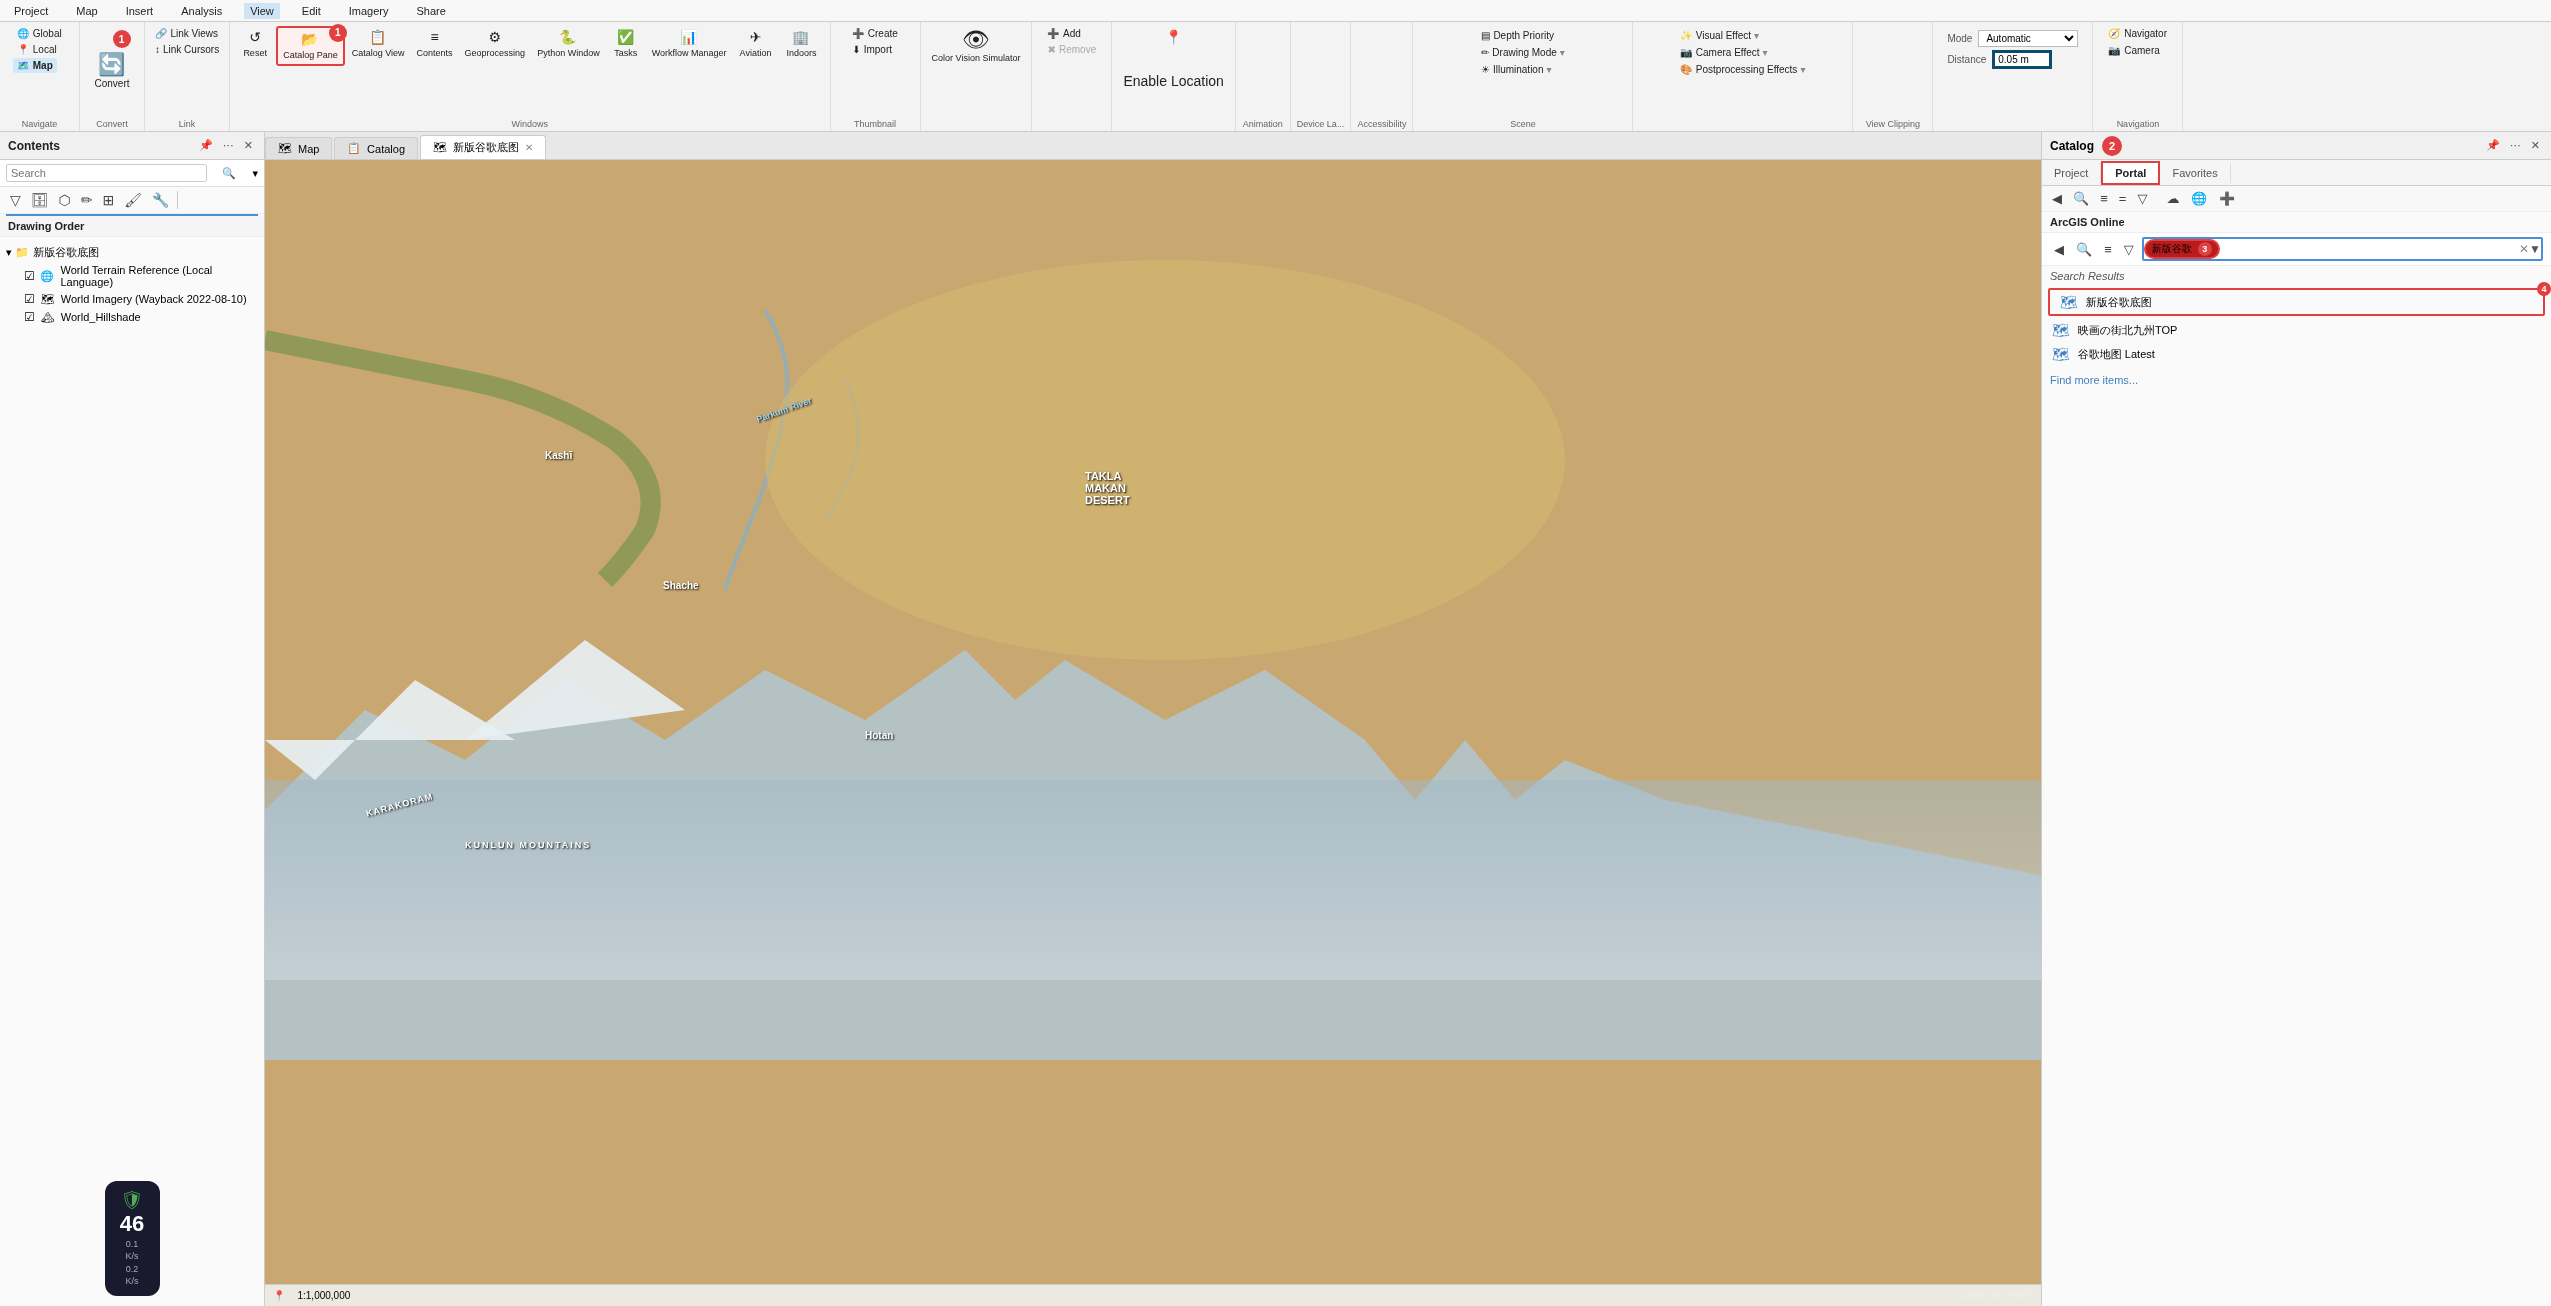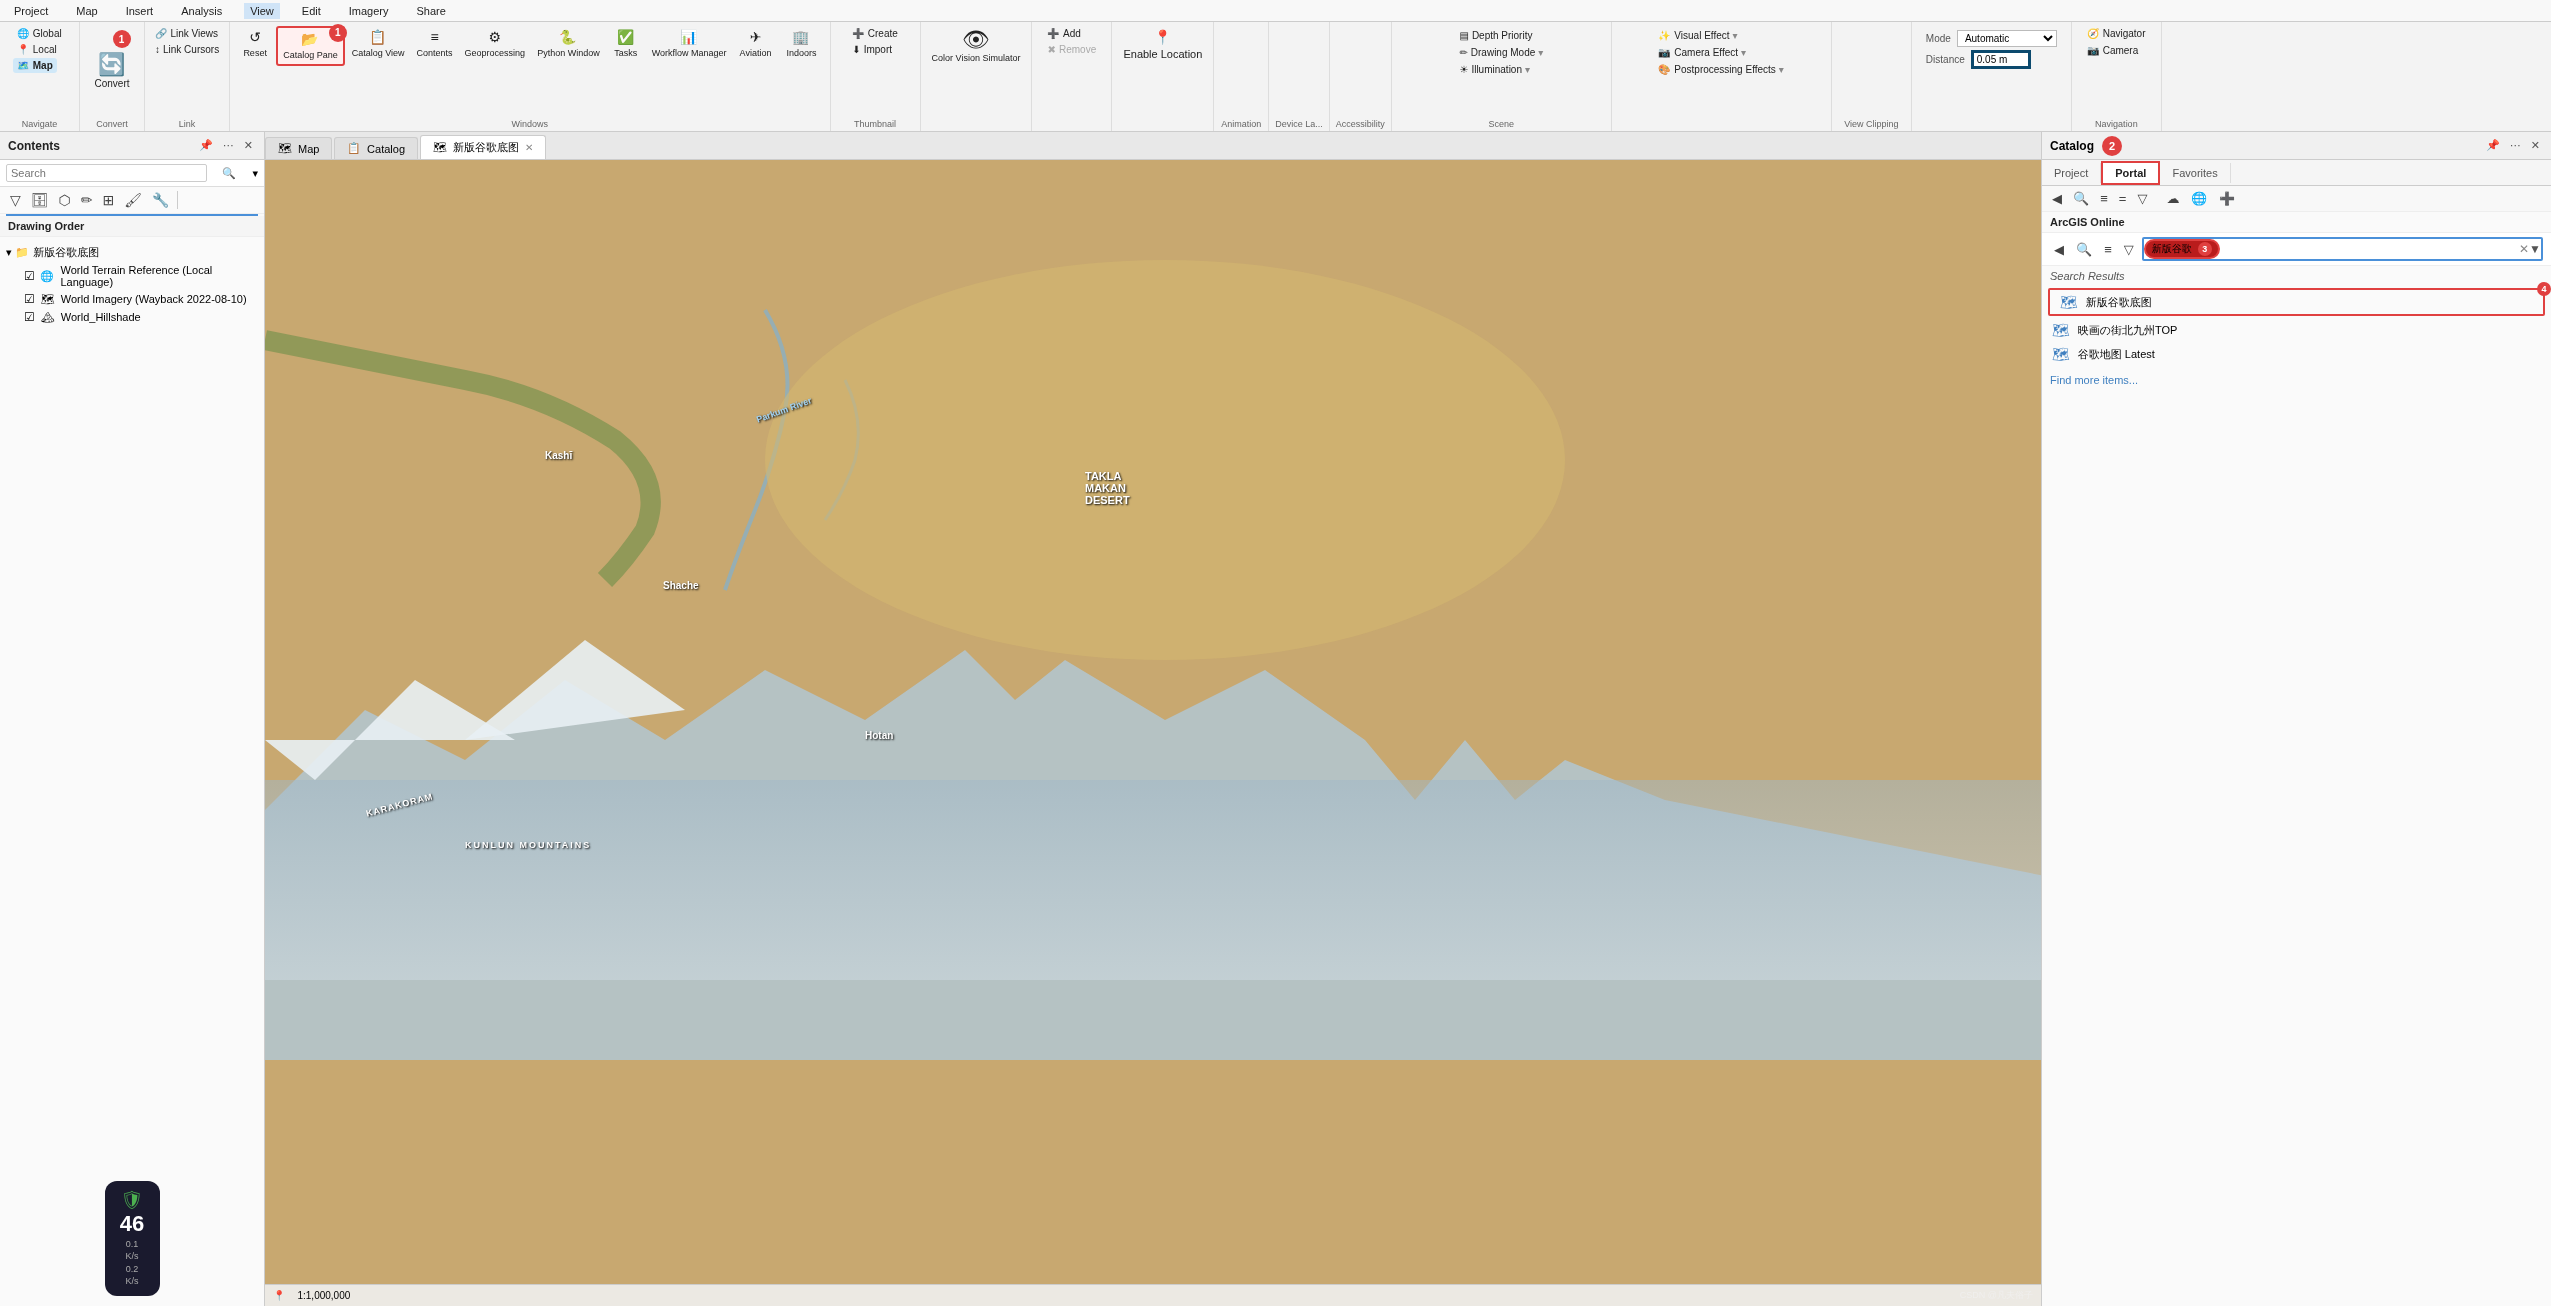--- a/index.html
+++ b/index.html
@@ -353,21 +353,21 @@
         <span>✖</span>
         <span style="color:#aaa;">Remove</span>
       </div>
     </div>
     <div class="ribbon-group-label"></div>
   </div>
 
   <div class="ribbon-group" style="min-width:70px;">
     <div class="ribbon-btn">
       <span class="icon-sm">📍</span>
-      <span style="font-size:11px;">Enable Location</span>
+      <span style="font-size:14px;margin-top:25px;">Enable Location</span>
     </div>
     <div class="ribbon-group-label"></div>
   </div>
 
   <div class="ribbon-group" style="min-width:55px;">
     <div style="flex:1;"></div>
     <div class="ribbon-group-label">Animation</div>
   </div>
 
   <div class="ribbon-group" style="min-width:55px;">

